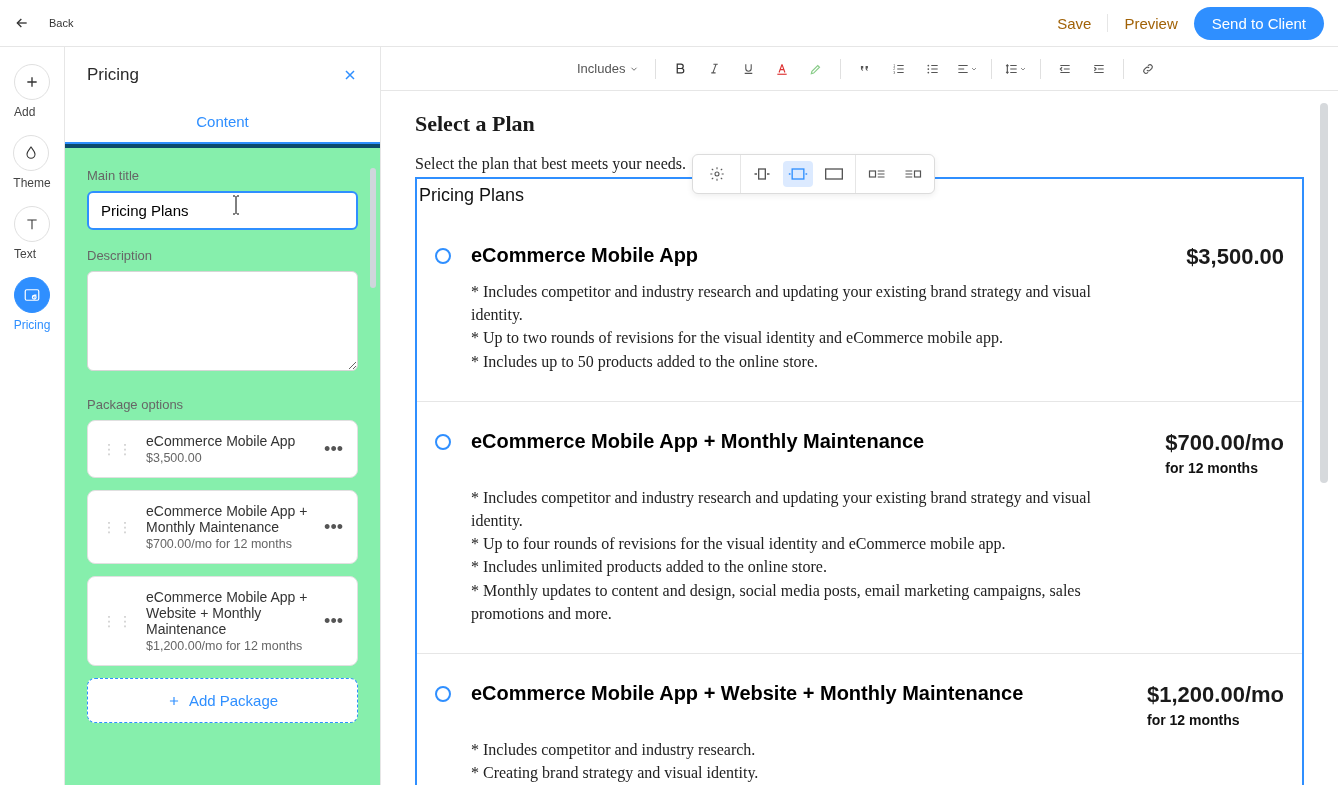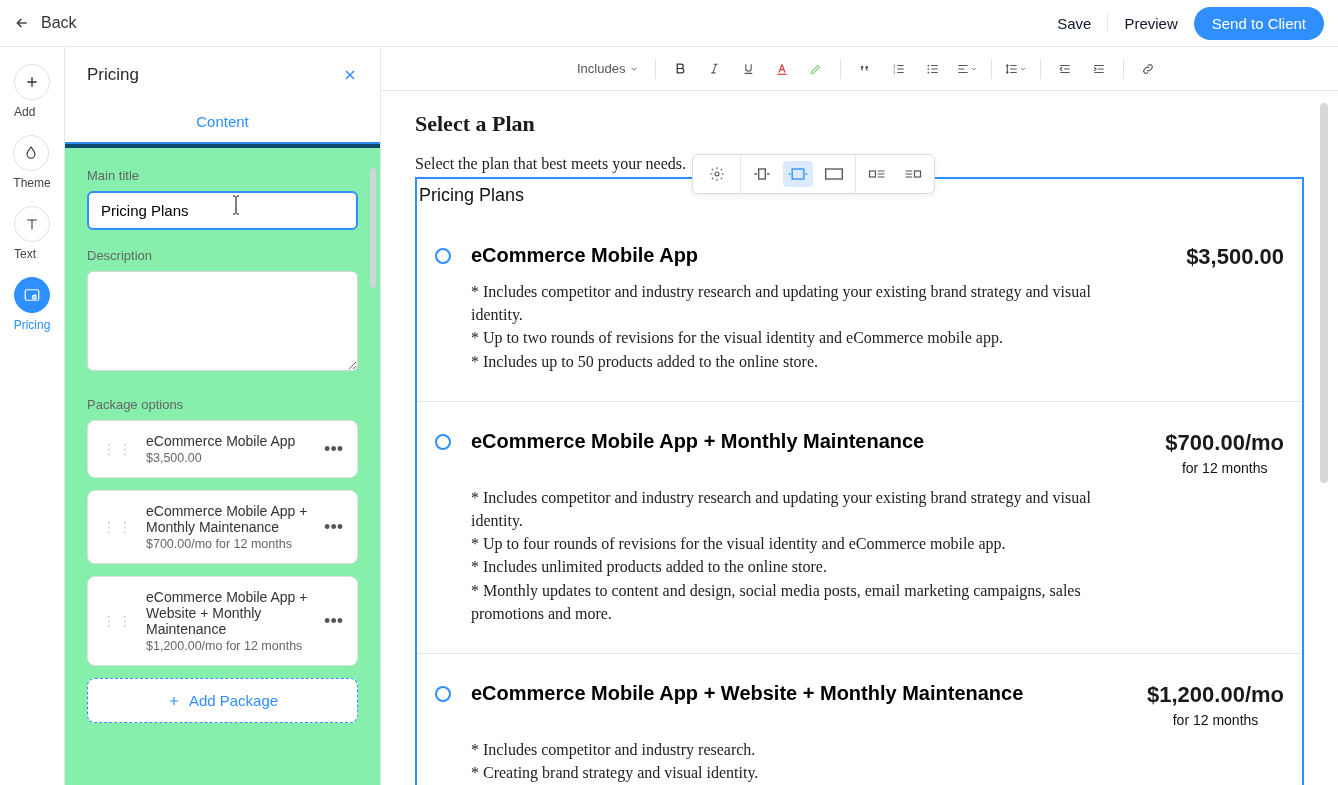--- a/index.html
+++ b/index.html
@@ -1,23 +1,23 @@
 <!DOCTYPE html>
 <html><head>
   <meta charset="utf-8">
   <style>
     * { box-sizing: border-box; margin: 0; padding: 0; }
     body { font-family: -apple-system, BlinkMacSystemFont, "Helvetica Neue", Arial, sans-serif; color: #1a1a1a; background: #fff; width: 1338px; height: 785px; overflow: hidden; }
     
     
     .header { height: 47px; border-bottom: 1px solid #e6e6e6; display: flex; align-items: center; justify-content: space-between; padding: 0 14px; }
     .header-left { display: flex; align-items: center; gap: 10px; }
-    .back-btn { display: flex; align-items: center; gap: 11px; color: #333; font-size: 16px; cursor: pointer; }
+    .back-btn { display: flex; align-items: center; gap: 19px; color: #333; font-size: 11px; cursor: pointer; }
     .header-right { display: flex; align-items: center; gap: 16px; }
-    .link-btn { color: #0f172a; font-size: 15px; cursor: pointer; }
+    .link-btn { color: #a16207; font-size: 15px; cursor: pointer; }
     .vdiv { width: 1px; height: 18px; background: #e6e6e6; }
     .primary-btn { background: #2F8FFF; color: white; border-radius: 20px; padding: 8px 18px; font-size: 15px; cursor: pointer; border: none; }
 
     
     .main { display: flex; height: calc(100% - 47px); }
 
     
     .rail { width: 65px; border-right: 1px solid #e6e6e6; display: flex; flex-direction: column; align-items: center; padding-top: 17px; gap: 16px; }
     .rail-item { display: flex; flex-direction: column; align-items: flex-start; gap: 5px; cursor: pointer; }
     .rail-circle { width: 36px; height: 36px; border-radius: 50%; border: 1px solid #e0e0e0; display: flex; align-items: center; justify-content: center; }
@@ -73,21 +73,21 @@
     .ft-btn.active { background:#dceaff;}
     .ft-last {border-right:none;}
     
     .plan { border-bottom:1px solid #e6e6e6; padding: 28px 18px; display:flex; gap:20px;}
     .plan:last-child { border-bottom:none; }
     .radio { width:16px;height:16px;border:2px solid #2F8FFF;border-radius:50%; margin-top:4px; flex-shrink:0;}
     .plan-body { flex:1;}
     .plan-head { display:flex; justify-content:space-between; align-items:flex-start; gap:40px;}
     .plan-name { font-size:20px; font-weight:700; color:#000; font-family: Helvetica, Arial, sans-serif;}
     .plan-price { font-size:22px; font-weight:600; text-align:right; font-family: Helvetica, Arial, sans-serif;}
-    .plan-term { font-size:14px; color:#111; text-align:center; margin-top:4px; font-weight:400;}
+    .plan-term { font-size:14px; color:#111; text-align:left; margin-top:4px; font-weight:700;}
     .plan-desc { font-size:16px; color:#222; margin-top:10px; line-height:1.45; max-width:640px; font-family: Georgia, 'Times New Roman', serif;}
     .canvas-thumb { position:absolute; right:10px; top:56px; width:8px; height:380px; background:#d6d9dc; border-radius:4px;}
 
     svg { display:block; }
 
     .cursor-caret { position:absolute; left:142px; top:4px; width:14px; height:20px; pointer-events:none;}
   </style>
 </head>
 <body>
 

